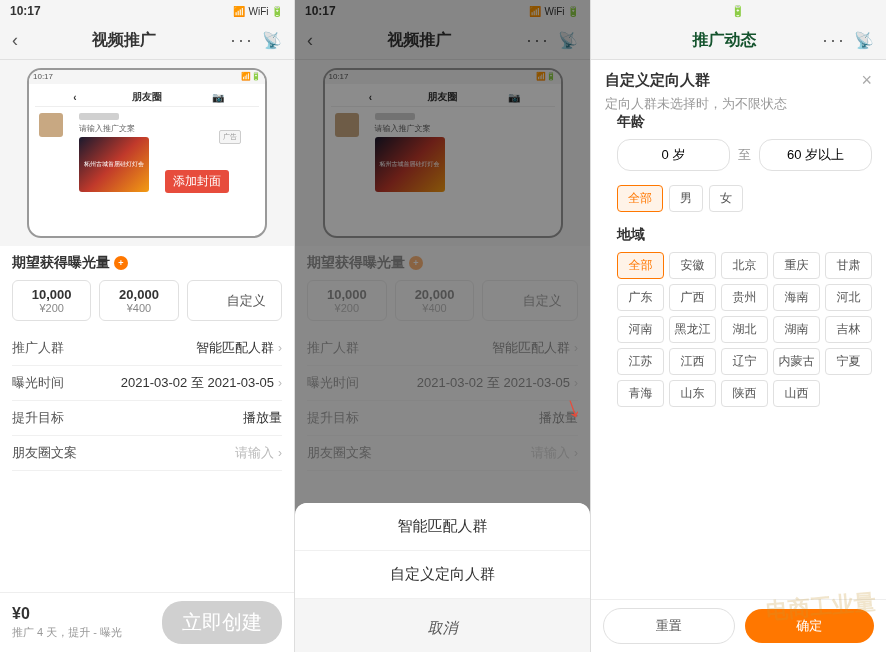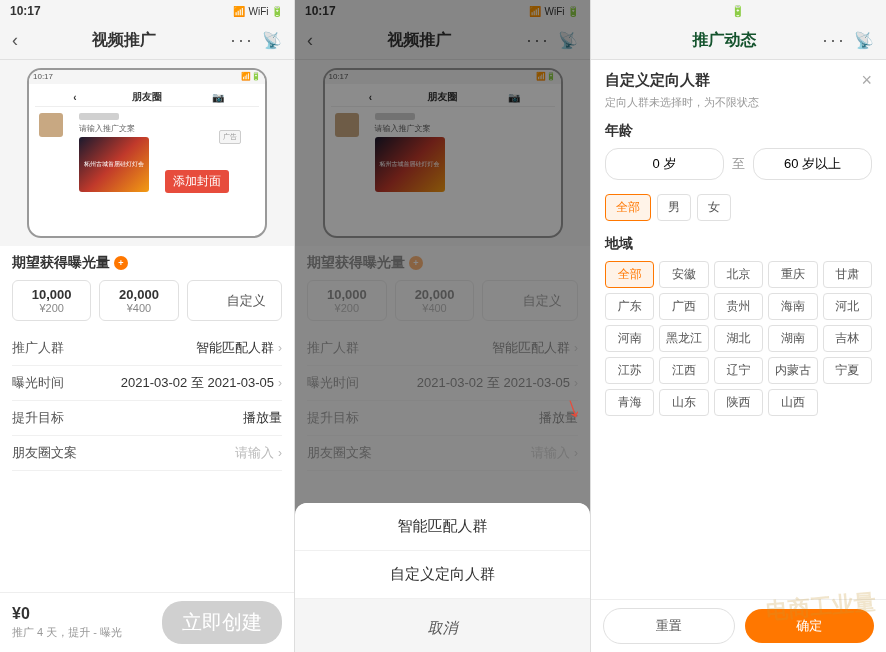--- a/index.html
+++ b/index.html
@@ -317,23 +317,23 @@
       overflow-y: auto;
     }
     .ct-header {
       display: flex;
       align-items: center;
       justify-content: space-between;
       margin-bottom: 4px;
     }
     .ct-title { font-size: 15px; font-weight: 600; color: #333; }
     .ct-close { font-size: 18px; color: #aaa; cursor: pointer; }
-    .ct-subtitle { font-size: 11px; color: #999; margin-bottom: 12px; }
-
-    .ct-section { margin-bottom: 14px; }
+    .ct-subtitle { font-size: 13px; color: #999; }
+
+    .ct-section { margin-bottom: 14px; margin-left: 12px; }
     .ct-section-title { font-size: 14px; font-weight: 600; color: #333; margin-bottom: 8px; }
 
     .age-row {
       display: flex;
       align-items: center;
       gap: 8px;
     }
     .age-input {
       flex: 1;
       border: 1px solid #e0e0e0;

